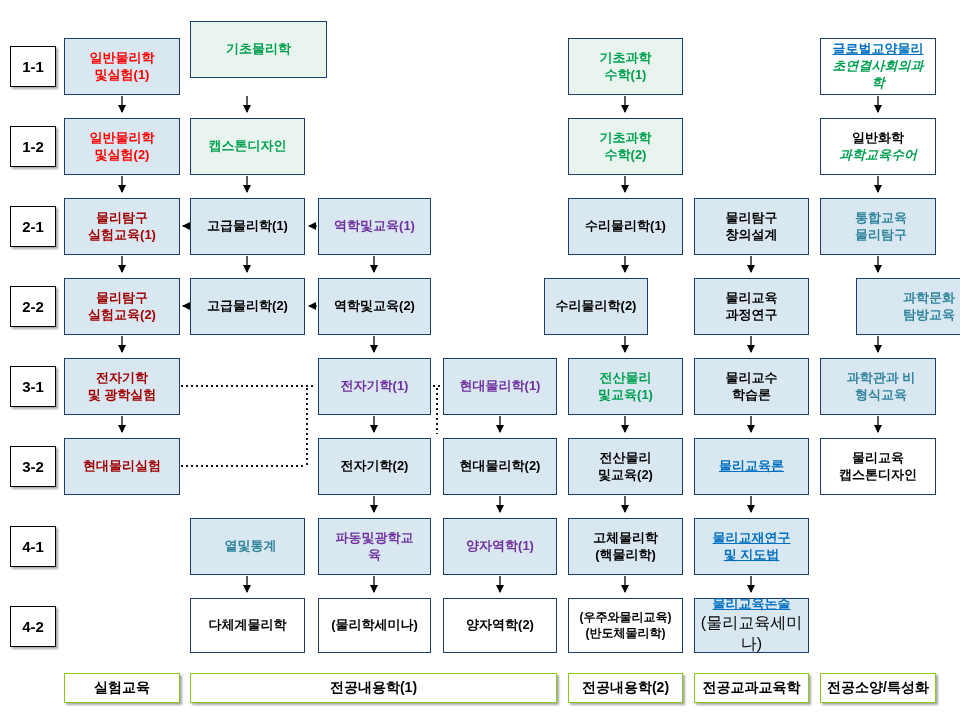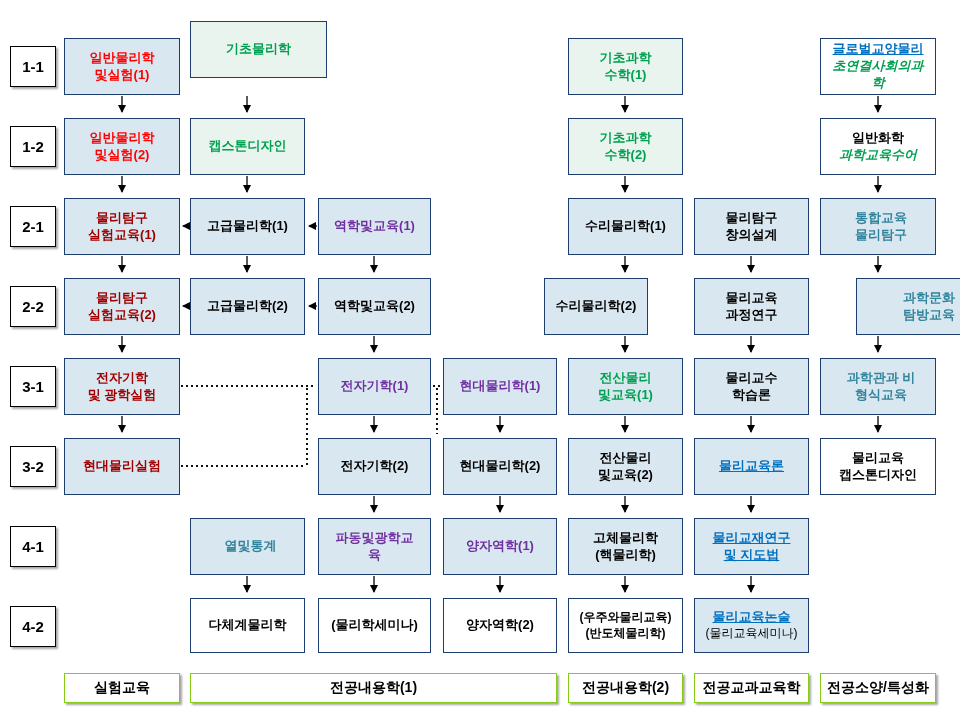--- a/index.html
+++ b/index.html
@@ -24,21 +24,21 @@
   .small { font-size:12px; }
 
   .t-red     { color:#ff0000; }
   .t-darkred { color:#a00000; }
   .t-green   { color:#00a050; }
   .t-purple  { color:#7030a0; }
   .t-teal    { color:#31849b;padding-left:8px; }
   .t-blue    { color:#0070c0;text-decoration:underline; }
 
   .sub-green { color:#00a050; font-style:italic; font-weight:bold; font-size:13px; }
-  .sub-plain { color:#000000; font-weight:normal; font-size:12px; }
+  .sub-plain { color:#000000; font-weight:normal; font-size:16px; }
 
   .sem {
     position:absolute; left:10px; width:46px; height:41px;
     background:#ffffff; border:1px solid #000;
     box-shadow:2px 2px 2px rgba(0,0,0,0.35);
     display:flex; align-items:center; justify-content:center;
     font-weight:bold; font-size:15px; color:#000;
   }
   .cat {
     position:absolute; top:673px; height:30px;

